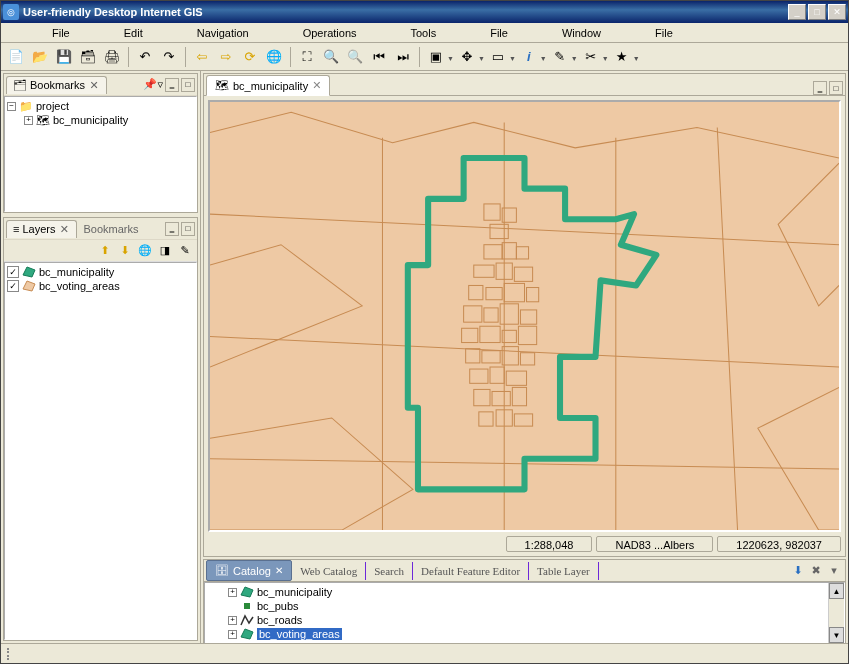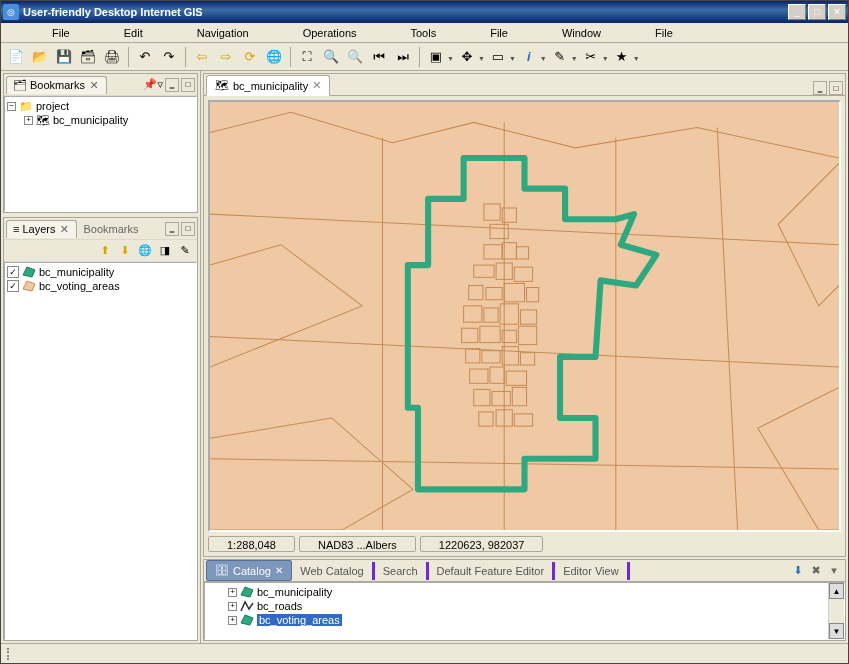--- a/index.html
+++ b/index.html
@@ -52,28 +52,28 @@
 .rightcol { flex: 1; display: flex; flex-direction: column; }
 
 
 .maparea { flex: 1; display: flex; flex-direction: column; border: 1px solid #aca899; margin: 2px; }
 .map-tabs { height: 22px; background: #ece9d8; display: flex; align-items: flex-end; padding: 0 2px; border-bottom: 1px solid #aca899;}
 .map-tabs .tab { padding: 3px 8px; border: 1px solid #aca899; border-bottom: 1px solid #fff; background: #fff; border-radius: 3px 3px 0 0; display:flex; align-items:center; gap:4px; margin-bottom:-1px;}
 .map-tabs .spacer { flex: 1; }
 .map-tabs .pbtn { width: 14px; height: 14px; border: 1px solid #aca899; margin-left: 2px; display:flex;align-items:center;justify-content:center;font-size:8px;cursor:pointer;}
 .map-canvas { flex: 1; background: #eec9a4; position: relative; border: 2px inset #fff; margin: 4px;}
 .map-canvas svg { width: 100%; height: 100%; }
-.map-status { height: 20px; display: flex; justify-content: flex-start; gap: 4px; padding: 0 4px 4px 4px;}
+.map-status { height: 20px; display: flex; justify-content: flex-end; gap: 4px; padding: 0 4px 4px 4px;}
 .map-status .sbox { border: 1px solid #aca899; background: #ece9d8; padding: 2px 18px; border-radius: 2px; text-align:center;}
 
 
 .catalog { height: 110px; display: flex; flex-direction: column; border: 1px solid #aca899; margin: 0 2px 2px 2px;}
 .cat-tabs { height: 22px; display: flex; align-items: center; background: #ece9d8; border-bottom: 1px solid #aca899; padding: 0 2px;}
 .cat-tabs .tab.active { padding: 3px 8px; background: #7b97bb; color: #fff; border: 1px solid #5a7090; border-radius: 2px; display:flex; align-items:center; gap:4px;}
-.cat-tabs .tab.inactive { padding: 3px 8px; color: #555; border-right: 3px solid #6d28d9;}
+.cat-tabs .tab.inactive { padding: 3px 8px; color: #555; border-right: 1px solid #6d28d9; font-family: Liberation Serif, serif;}
 .cat-tabs .x { color: #fff; cursor: pointer; font-size: 10px;}
 .cat-tabs .spacer { flex: 1; }
 .cat-tabs .cbtn { width: 18px; height: 16px; display: flex; align-items: center; justify-content: center; cursor: pointer; color:#666;}
 .cat-body { flex: 1; background: #fff; border: 1px inset #fff; overflow: auto; padding: 2px; position:relative;}
 .cat-body .scroll { position:absolute; right:0; top:0; bottom:0; width:16px; background:#ece9d8; border-left:1px solid #ccc; display:flex; flex-direction:column; justify-content:space-between;}
 .cat-body .scroll div{height:16px; border:1px solid #888; background:#ddd; display:flex;align-items:center;justify-content:center;font-size:8px;}
 
 
 .statusbar { height: 20px; background: #ece9d8; border-top: 1px solid #aca899; display:flex; align-items:center; padding: 0 6px;}
 .statusbar .grip { width: 8px; height: 12px; border-left: 2px dotted #888;}
@@ -292,38 +292,47 @@
     <div class="catalog">
       <div class="cat-tabs">
         <div class="tab active">
           <span>🗄</span>
           <span>Catalog</span>
           <span class="x">✕</span>
         </div>
         <div class="tab inactive">Web Catalog</div>
         <div class="tab inactive">Search</div>
         <div class="tab inactive">Default Feature Editor</div>
-        <div class="tab inactive">Editor View</div>
+        <div class="tab inactive">Table Layer</div>
         <div class="spacer"></div>
         <div class="cbtn" style="color:#2a70c2">⬇</div>
         <div class="cbtn">✖</div>
         <div class="cbtn">▾</div>
       </div>
       <div class="cat-body">
         <div class="tree-row">
           <span class="tree-indent" style="width:18px"></span>
           <span class="expander">+</span>
           <span class="tree-ico">
               <svg class="svgico">
                 <polygon points="1,10 5,2 13,5 10,12" fill="#2fa87f" stroke="#157a56"></polygon>
               </svg>
             </span>
           <span>bc_municipality</span>
         </div>
         <div class="tree-row">
+          <span class="tree-indent" style="width:30px"></span>
+          <span class="tree-ico">
+              <svg class="svgico">
+                <rect x="4" y="4" width="6" height="6" fill="#2a8a3a"></rect>
+              </svg>
+            </span>
+          <span>bc_pubs</span>
+        </div>
+        <div class="tree-row">
           <span class="tree-indent" style="width:18px"></span>
           <span class="expander">+</span>
           <span class="tree-ico">
               <svg class="svgico">
                 <path d="M1,12 L5,3 L9,10 L13,4" stroke="#333" fill="none" stroke-width="1.5"></path>
               </svg>
             </span>
           <span>bc_roads</span>
         </div>
         <div class="tree-row">

